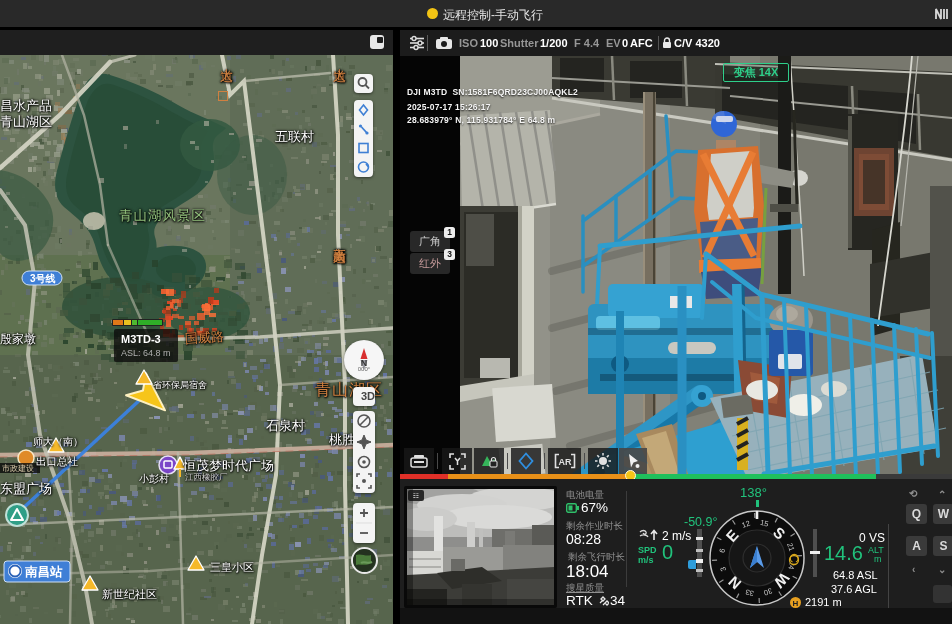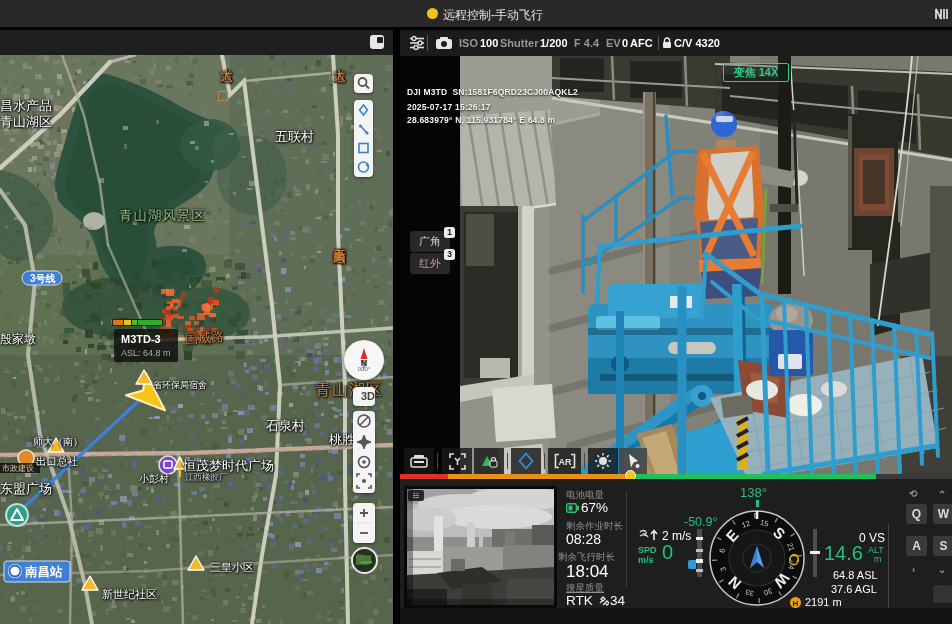--- a/index.html
+++ b/index.html
@@ -2708,21 +2708,21 @@
 </div>
 <div class="tl" style="left:166px;top:10px">电池电量</div>
 <svg width="13" height="10" style="position:absolute;left:166px;top:24px">
         <rect x="0.7" y="0.7" width="9.6" height="8.6" rx="1.5" fill="none" stroke="#2fc06a" stroke-width="1.4"></rect>
         <rect x="2.5" y="2.5" width="4" height="5" fill="#2fc06a"></rect>
         <rect x="11" y="3" width="2" height="4" fill="#2fc06a"></rect>
       </svg>
 <div class="tv" style="left:181px;top:21px">67%</div>
 <div class="tl" style="left:166px;top:41px">剩余作业时长</div>
 <div class="tv" style="left:166px;top:52px;font-size:14px">08:28</div>
-<div class="tl" style="left:158px;top:72px">剩余飞行时长</div>
+<div class="tl" style="left:168px;top:72px">剩余飞行时长</div>
 <div class="tv" style="left:166px;top:83px;font-size:17px">18:04</div>
 <div class="tl" style="left:166px;top:103px;text-decoration:underline">搜星质量</div>
 <div class="tv" style="left:166px;top:114px">RTK</div>
 <svg width="11" height="11" style="position:absolute;left:198px;top:117px">
         <path d="M2,7 L5,4 M3,3 l2,-2 2,2 -2,2 Z M7,7 l2,-2 2,2 -2,2 Z M5,9 l2,-2" stroke="#e8e8e8" stroke-width="1.3" fill="none"></path>
       </svg>
 <div class="tv" style="left:210px;top:114px">34</div>
 <div class="divl" style="left:226px;top:12px;height:96px"></div>
 <svg width="34" height="14" style="position:absolute;left:238px;top:49px">
         <path d="M2,4 C4,2 7,2 8,4 C9,6 6,7 5,5 M2,8 C5,6 9,7 10,9" stroke="#d8d8d8" stroke-width="1.3" fill="none"></path>

